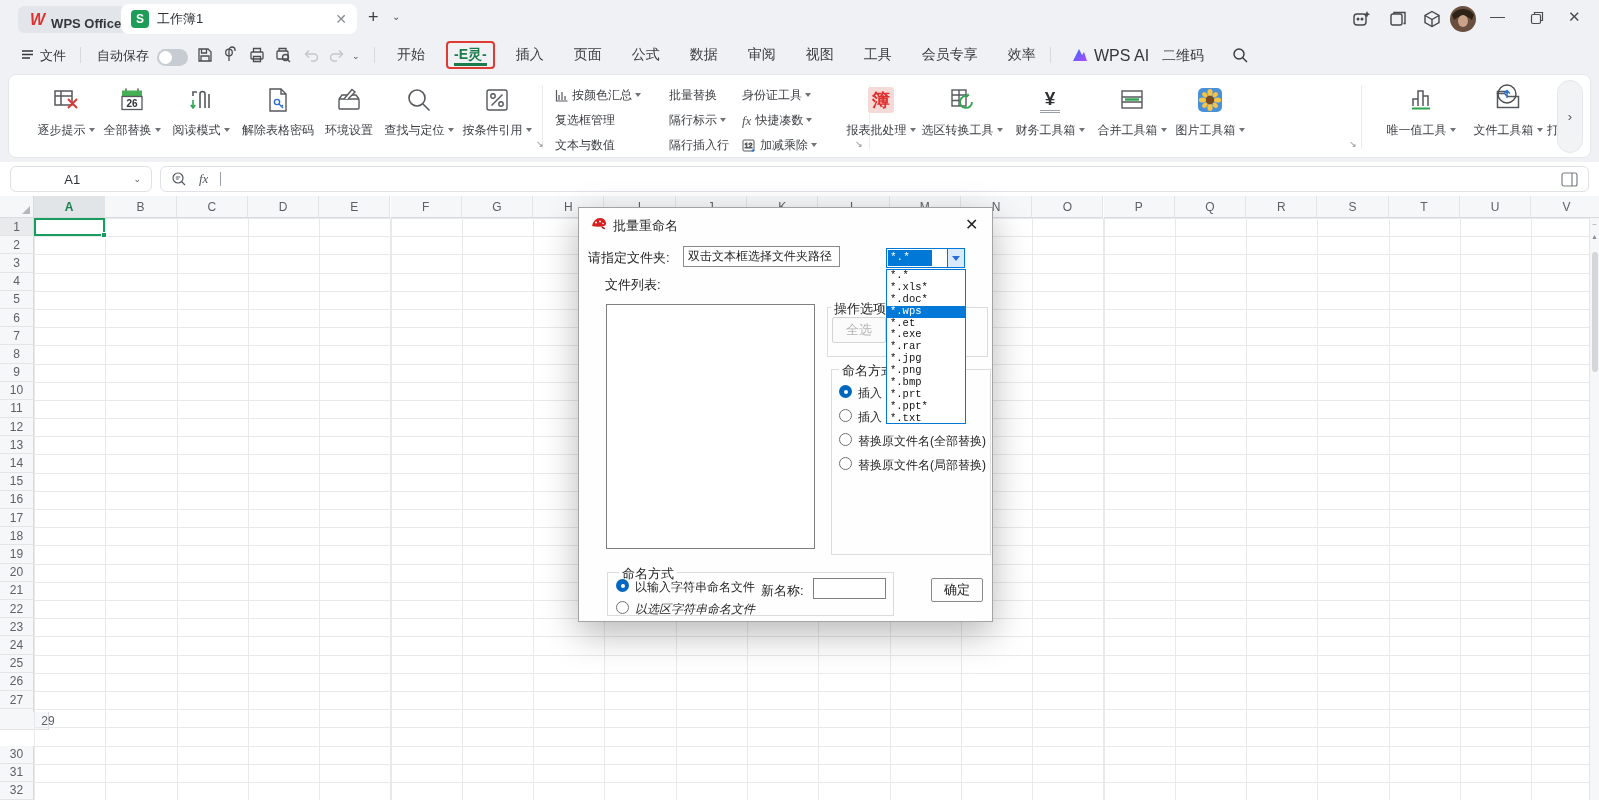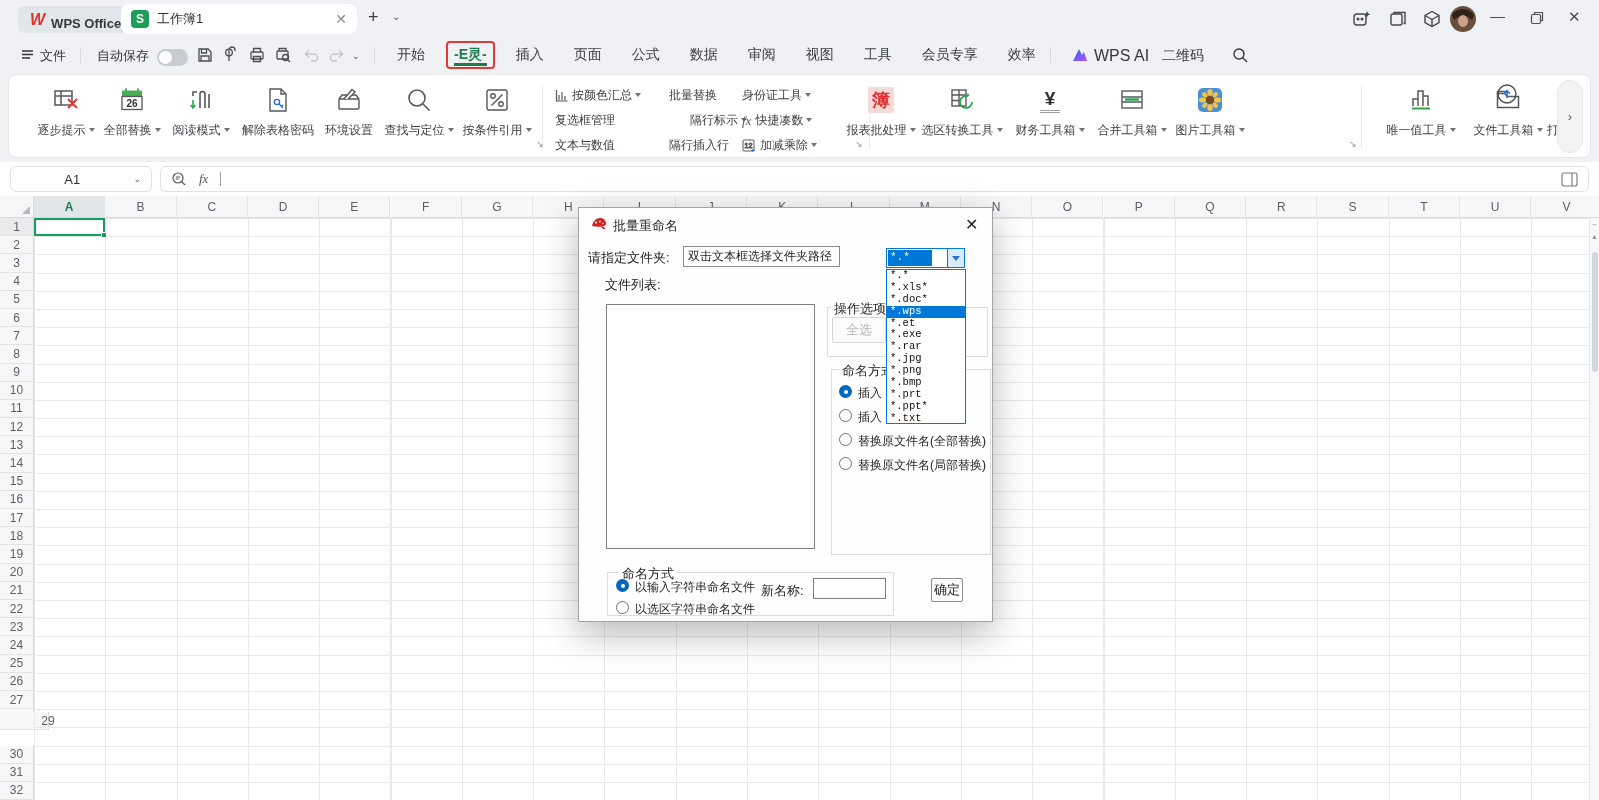--- a/index.html
+++ b/index.html
@@ -331,21 +331,21 @@
   <div class="rib-item" style="left:546px; top:37px;">
       <span>复选框管理</span>
     </div>
   <div class="rib-item" style="left:546px; top:62px;">
       <span>文本与数值</span>
     </div>
 
   <div class="rib-item" style="left:660px; top:12px;">
       <span>批量替换</span>
     </div>
-  <div class="rib-item" style="left:660px; top:37px;margin-left:21px;">
+  <div class="rib-item" style="left:660px; top:37px;">
       <span class="dd">隔行标示</span>
     </div>
   <div class="rib-item" style="left:660px; top:62px;">
       <span>隔行插入行</span>
     </div>
 
   <div class="rib-item" style="left:733px; top:12px;">
       <span class="dd">身份证工具</span>
     </div>
   <div class="rib-item" style="left:733px; top:37px;">
@@ -596,20 +596,20 @@
   <span class="radio" style="left:260px; top:225px;"></span>
   <span class="rlab" style="left:279px; top:225px;">替换原文件名(全部替换)</span>
   <span class="radio" style="left:260px; top:249px;"></span>
   <span class="rlab" style="left:279px; top:249px;">替换原文件名(局部替换)</span>
 
   <div class="gbox" style="left:28px; top:364px; width:287px; height:44px;"></div>
   <span class="glab" style="left:40px; top:357px;">命名方式</span>
   <span class="radio on" style="left:37px; top:371px;"></span>
   <span class="rlab" style="left:56px; top:371px;">以输入字符串命名文件</span>
   <span class="radio" style="left:37px; top:393px;"></span>
-  <span class="rlab" style="left:56px; top:393px;">以选区字符串命名文件</span>
+  <span class="rlab" style="left:56px; top:393px;font-style:italic;">以选区字符串命名文件</span>
 
   <span class="abs" style="left:182px; top:374px;">新名称:</span>
   <input class="txtin" style="left: 234px; top: 370px; width: 73px; height: 21px; border-color: rgb(127, 127, 127);">
-  <div class="btn" style="left:352px; top:370px; width:32px; height:24px;">
+  <div class="btn" style="left:352px; top:370px; width:52px; height:24px;">
       <span>确定</span>
     </div>
 </div>
 
 </body></html>

